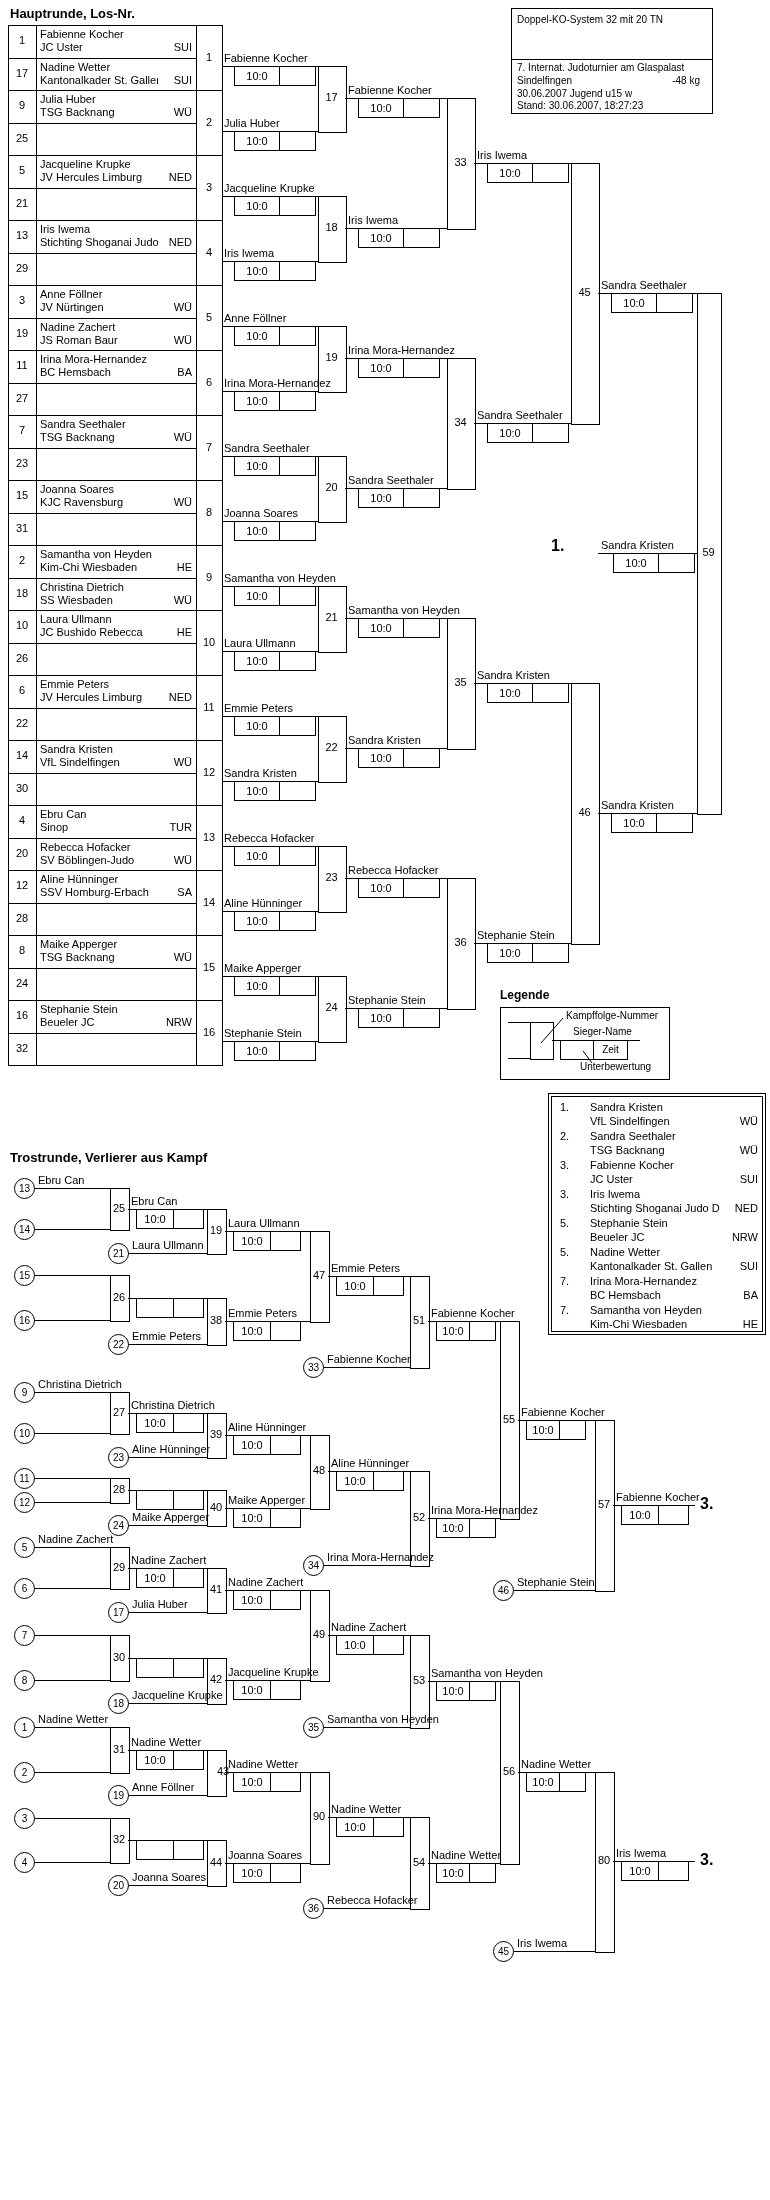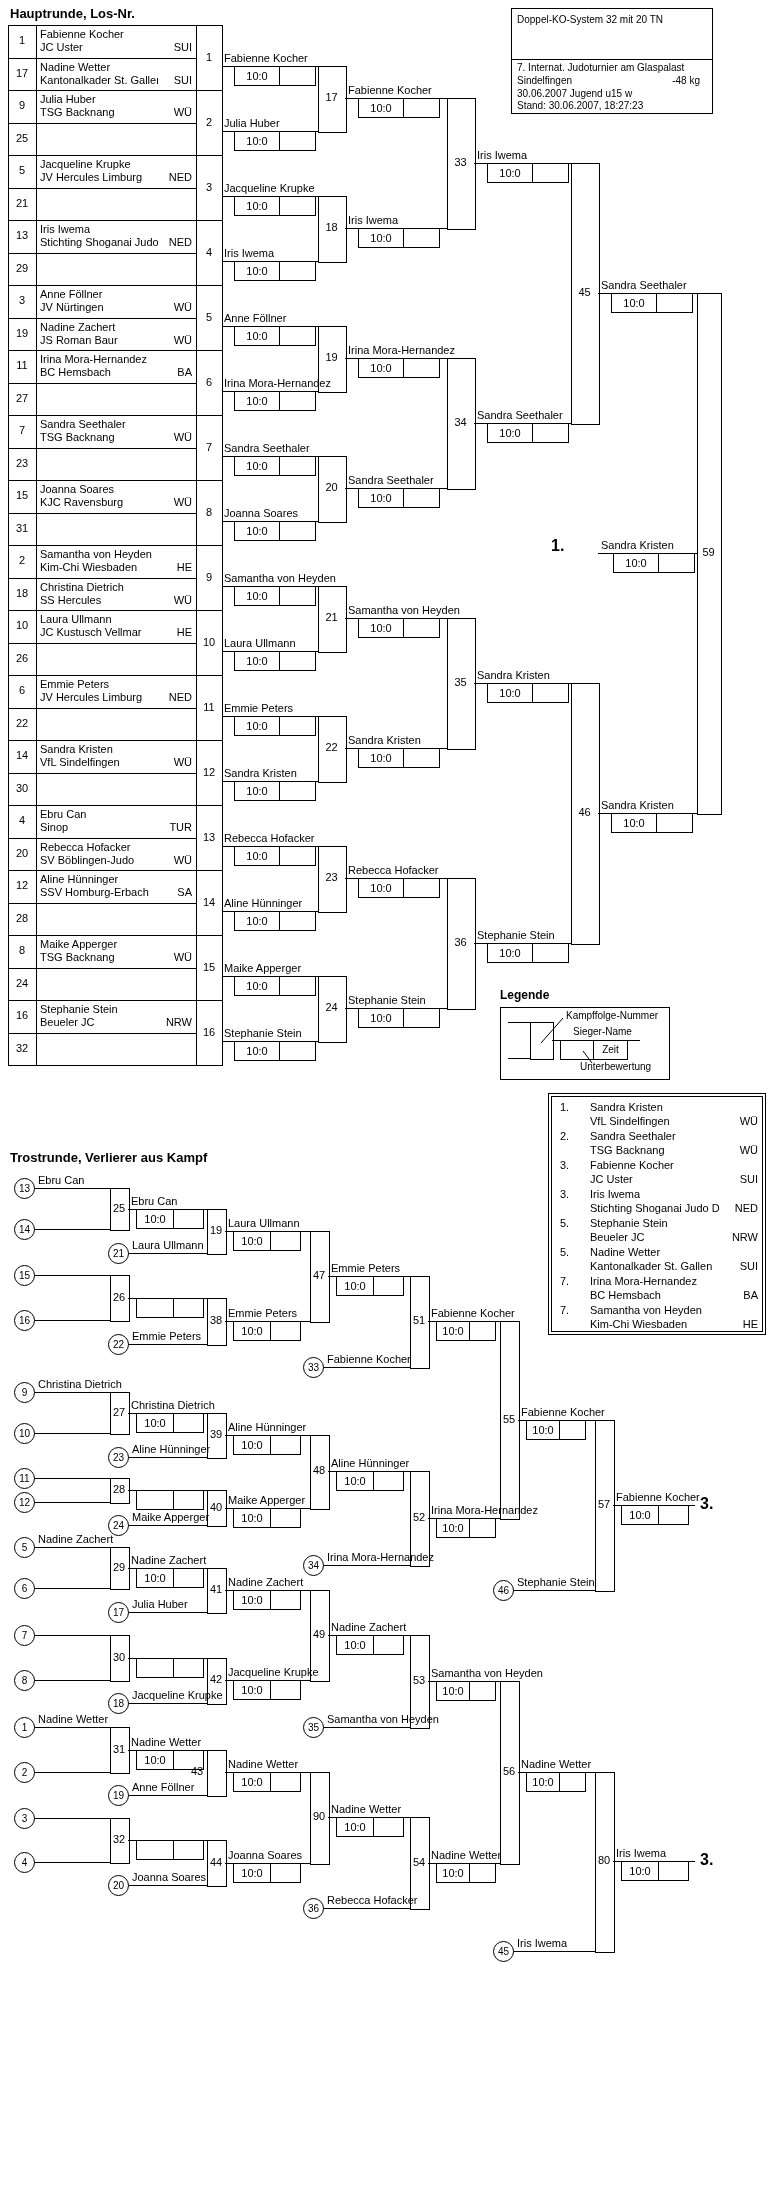--- a/index.html
+++ b/index.html
@@ -155,25 +155,25 @@
     <div class="lbl" style="left: 40px; top: 483px;">Joanna Soares</div>
     <div class="lbl" style="left: 40px; top: 496px;">KJC Ravensburg</div>
     <div class="lbl" style="left: 158px; top: 496px; width: 34px; text-align: right; background: rgb(255, 255, 255);">WÜ</div>
     <div class="lbl" style="left: 8px; top: 521.5px; width: 28px; text-align: center;">31</div>
     <div class="lbl" style="left: 8px; top: 554px; width: 28px; text-align: center;">2</div>
     <div class="lbl" style="left: 40px; top: 548px;">Samantha von Heyden</div>
     <div class="lbl" style="left: 40px; top: 561px;">Kim-Chi Wiesbaden</div>
     <div class="lbl" style="left: 158px; top: 561px; width: 34px; text-align: right; background: rgb(255, 255, 255);">HE</div>
     <div class="lbl" style="left: 8px; top: 586.5px; width: 28px; text-align: center;">18</div>
     <div class="lbl" style="left: 40px; top: 580.5px;">Christina Dietrich</div>
-    <div class="lbl" style="left: 40px; top: 593.5px;">SS Hercules</div>
+    <div class="lbl" style="left: 40px; top: 593.5px;">SS Wiesbaden</div>
     <div class="lbl" style="left: 158px; top: 593.5px; width: 34px; text-align: right; background: rgb(255, 255, 255);">WÜ</div>
     <div class="lbl" style="left: 8px; top: 619px; width: 28px; text-align: center;">10</div>
     <div class="lbl" style="left: 40px; top: 613px;">Laura Ullmann</div>
-    <div class="lbl" style="left: 40px; top: 626px;">JC Kustusch Vellmar</div>
+    <div class="lbl" style="left: 40px; top: 626px;">JC Bushido Rebecca</div>
     <div class="lbl" style="left: 158px; top: 626px; width: 34px; text-align: right; background: rgb(255, 255, 255);">HE</div>
     <div class="lbl" style="left: 8px; top: 651.5px; width: 28px; text-align: center;">26</div>
     <div class="lbl" style="left: 8px; top: 684px; width: 28px; text-align: center;">6</div>
     <div class="lbl" style="left: 40px; top: 678px;">Emmie Peters</div>
     <div class="lbl" style="left: 40px; top: 691px;">JV Hercules Limburg</div>
     <div class="lbl" style="left: 158px; top: 691px; width: 34px; text-align: right; background: rgb(255, 255, 255);">NED</div>
     <div class="lbl" style="left: 8px; top: 716.5px; width: 28px; text-align: center;">22</div>
     <div class="lbl" style="left: 8px; top: 749px; width: 28px; text-align: center;">14</div>
     <div class="lbl" style="left: 40px; top: 743px;">Sandra Kristen</div>
     <div class="lbl" style="left: 40px; top: 756px;">VfL Sindelfingen</div>
@@ -597,21 +597,21 @@
     </div>
     <div class="rect" style="left: 207px; top: 1657.5px; width: 18px; height: 45.5px;"></div>
     <div class="lbl" style="left: 207px; top: 1673.25px; width: 18px; text-align: center;">42</div>
     <div class="hl" style="left: 225px; top: 1680.25px; width: 85px;"></div>
     <div class="lbl" style="left: 228px; top: 1666.25px;">Jacqueline Krupke</div>
     <div class="sbox" style="left: 233px; top: 1680.25px;">
       <span style="width: 38px;">10:0</span>
       <span style="width: 30px;"></span>
     </div>
     <div class="rect" style="left: 207px; top: 1749.5px; width: 18px; height: 45.5px;"></div>
-    <div class="lbl" style="left: 191px; top: 1765.25px; width: 32px; text-align: left;">43</div>
+    <div class="lbl" style="left: 207px; top: 1765.25px; width: 32px; text-align: center;">43</div>
     <div class="hl" style="left: 225px; top: 1772.25px; width: 85px;"></div>
     <div class="lbl" style="left: 228px; top: 1758.25px;">Nadine Wetter</div>
     <div class="sbox" style="left: 233px; top: 1772.25px;">
       <span style="width: 38px;">10:0</span>
       <span style="width: 30px;"></span>
     </div>
     <div class="rect" style="left: 207px; top: 1840px; width: 18px; height: 45px;"></div>
     <div class="lbl" style="left: 207px; top: 1855.5px; width: 18px; text-align: center;">44</div>
     <div class="hl" style="left: 225px; top: 1862.5px; width: 85px;"></div>
     <div class="lbl" style="left: 228px; top: 1848.5px;">Joanna Soares</div>

